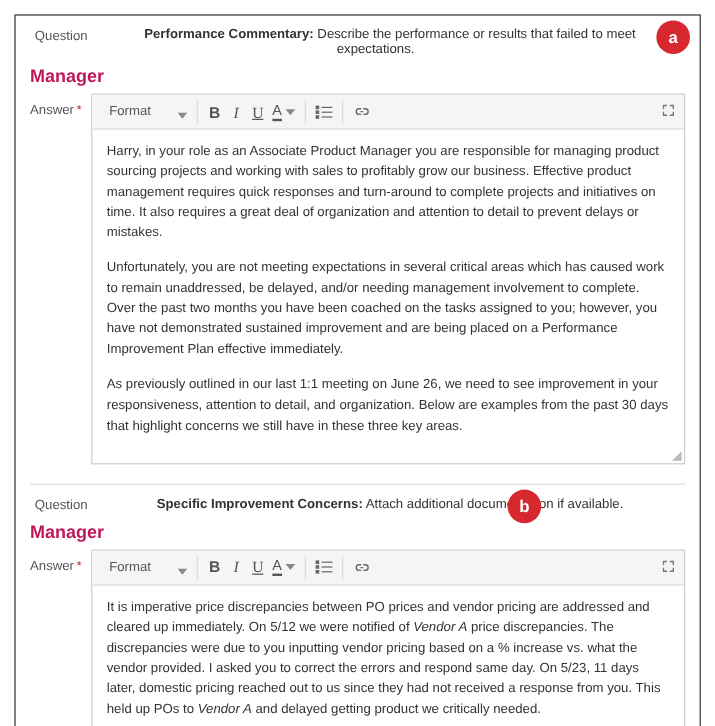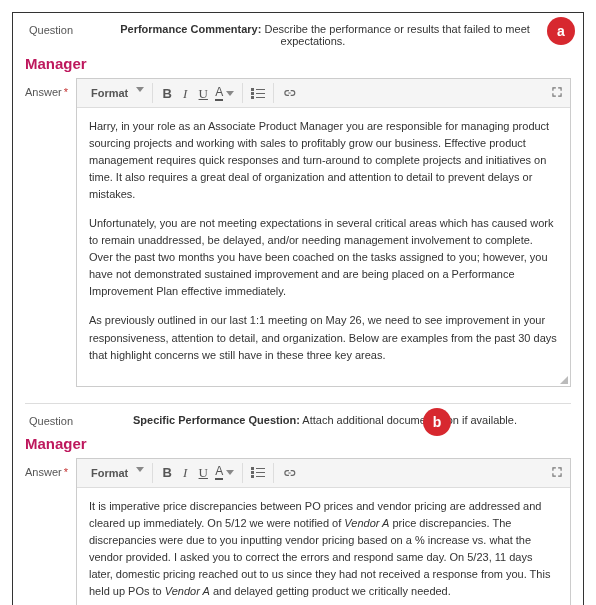--- a/index.html
+++ b/index.html
@@ -89,26 +89,25 @@
     display: flex;
     align-items: center;
     gap: 6px;
     padding: 0 8px;
     border-right: 1px solid #ddd;
     height: 20px;
   }
   .tb-group:last-of-type { border-right: none; }
   .format-btn {
     display: flex;
-    align-items: flex-start;
-    gap: 8px;
+    align-items: flex-end;
+    gap: 22px;
     font-size: 11px;
     color: #555;
     cursor: pointer;
-    font-weight: bold;
   }
   .chev-down {
     width: 0; height: 0;
     border-left: 4px solid transparent;
     border-right: 4px solid transparent;
     border-top: 5px solid #888;
   }
   .tb-btn {
     font-family: Georgia, 'Times New Roman', serif;
     font-size: 13px;
@@ -222,32 +221,32 @@
         </div>
         <span class="expand-icon">
           <svg viewBox="0 0 24 24">
               <path fill="#777" d="M4 4h6v2H6v4H4V4zm10 0h6v6h-2V6h-4V4zM4 14h2v4h4v2H4v-6zm14 0h2v6h-6v-2h4v-4z"></path>
             </svg>
         </span>
       </div>
       <div class="editor-body">
         <p>Harry, in your role as an Associate Product Manager you are responsible for managing product sourcing projects and working with sales to profitably grow our business. Effective product management requires quick responses and turn-around to complete projects and initiatives on time. It also requires a great deal of organization and attention to detail to prevent delays or mistakes.</p>
         <p>Unfortunately, you are not meeting expectations in several critical areas which has caused work to remain unaddressed, be delayed, and/or needing management involvement to complete. Over the past two months you have been coached on the tasks assigned to you; however, you have not demonstrated sustained improvement and are being placed on a Performance Improvement Plan effective immediately.</p>
-        <p>As previously outlined in our last 1:1 meeting on May 26, we need to see improvement in your responsiveness, attention to detail, and organization. Below are examples from the past 30 days that highlight concerns we still have in these three key areas.</p>
+        <p>As previously outlined in our last 1:1 meeting on June 26, we need to see improvement in your responsiveness, attention to detail, and organization. Below are examples from the past 30 days that highlight concerns we still have in these three key areas.</p>
         <div class="resize-handle"></div>
       </div>
     </div>
   </div>
 
   <hr class="divider">
 
   <div class="question-row">
     <div class="q-label">Question</div>
     <div class="q-text">
-      <span class="bold">Specific Performance Question:</span><span> Attach additional documentation if available.</span>
+      <span class="bold">Specific Improvement Concerns:</span><span> Attach additional documentation if available.</span>
     </div>
     <div class="badge" style="right:120px; top:-6px;">b</div>
   </div>
 
   <div class="role-heading">Manager</div>
 
   <div class="answer-row">
     <div class="a-label">
       <span>Answer</span><span class="req">*</span>
     </div>

